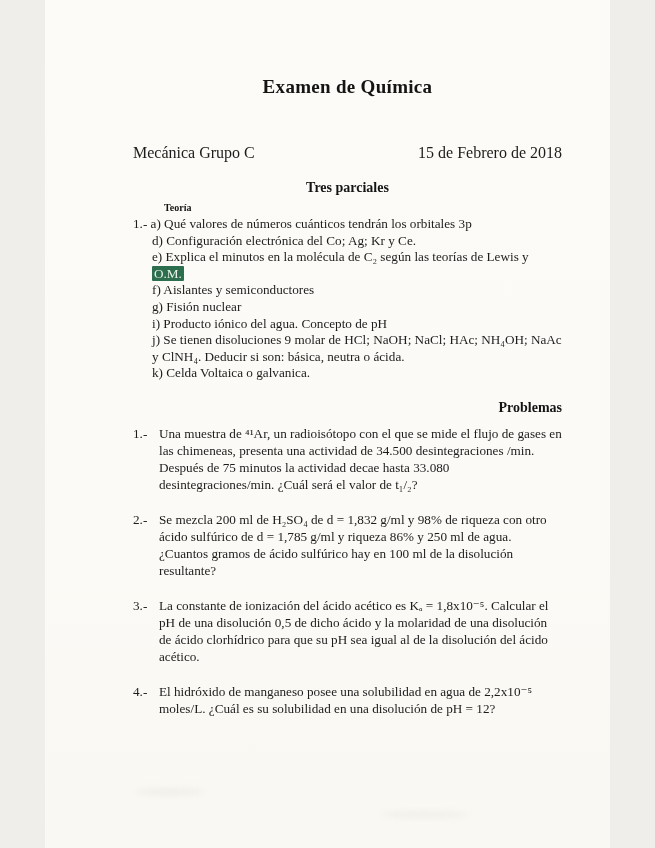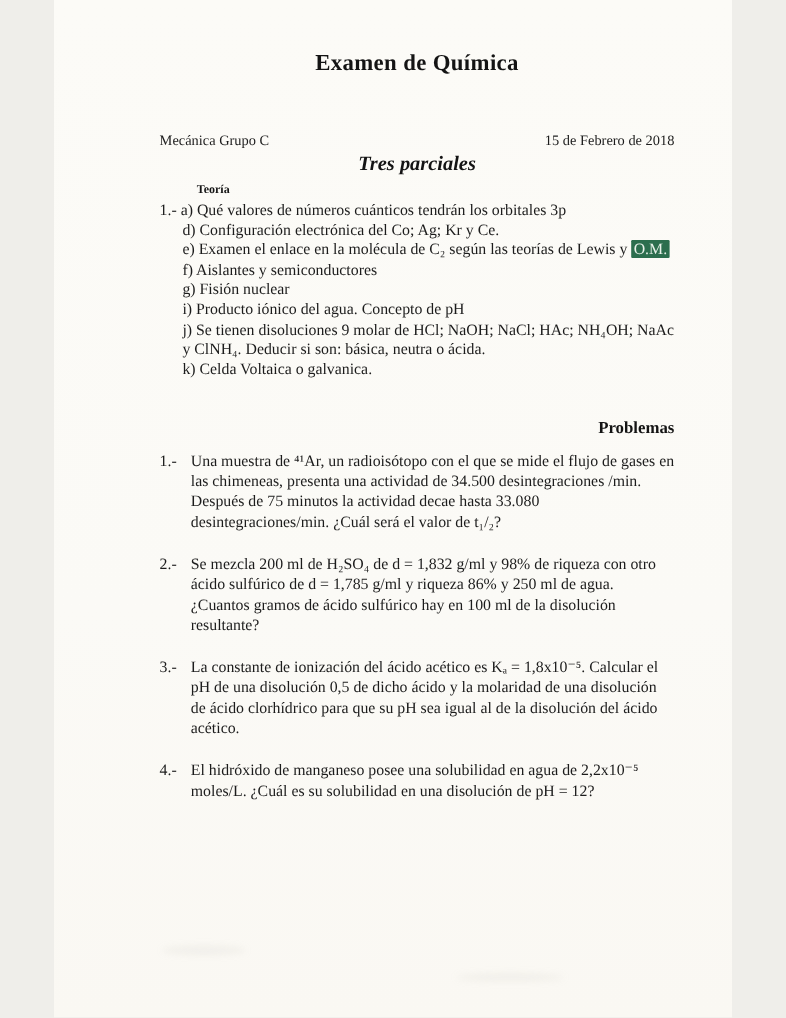--- a/index.html
+++ b/index.html
@@ -10,57 +10,56 @@
   .page {
     position: relative;
     width: 565px;
     height: 848px;
     margin: 0 auto;
     background: linear-gradient(180deg, #fcfbf7 0%, #fbfaf6 60%, #faf8f3 100%);
     color: #1c1c1c;
     font-family: "Liberation Serif", "DejaVu Serif", serif;
     font-size: 13.2px;
     box-sizing: border-box;
-    padding: 42px 48px 40px 88px;
+    padding: 76px 48px 40px 88px;
     overflow: hidden;
   }
   .doc-title {
     margin: 0 0 46px 0;
     text-align: center;
     font-size: 19px;
     font-weight: 700;
     letter-spacing: 0.3px;
     color: #141414;
   }
   .meta-row {
     display: flex;
     justify-content: space-between;
     align-items: baseline;
-    font-size: 12px;
-    margin-bottom: 2px;
+    font-size: 16px;
+    margin-bottom: 18px;
     gap: 20px;
   }
   .subtitle {
     margin: 1px 0 6px 0;
     text-align: center;
-    font-size: 17px;
+    font-size: 14px;
     font-weight: 700;
     color: #141414;
-    font-style: italic;
   }
   .section-heading {
     margin: 0 0 3px 31px;
     font-size: 10px;
     font-weight: 700;
     color: #141414;
   }
   .theory-list {
     padding-left: 19px;
     line-height: 16.6px;
-    margin-bottom: 34px;
+    margin-bottom: 18px;
   }
   .titem {
     margin: 0;
   }
   .titem-first {
     margin-left: -19px;
   }
   .hl {
     background: var(--hl-color, #2c6e4e);
     color: #e9f2ea;
@@ -108,21 +107,21 @@
     <span>15 de Febrero de 2018</span>
   </div>
 
   <h2 class="subtitle">Tres parciales</h2>
 
   <section>
     <h3 class="section-heading">Teoría</h3>
     <div class="theory-list">
       <div class="titem titem-first"><span>1.- a) Qué valores de números cuánticos tendrán los orbitales 3p</span></div>
       <div class="titem"><span>d) Configuración electrónica del Co; Ag; Kr y Ce.</span></div>
-      <div class="titem"><span>e) Examen el enlace en la molécula de C₂ según las teorías de Lewis y </span><span class="hl">O.M.</span></div>
+      <div class="titem"><span>e) Explica el minutos en la molécula de C₂ según las teorías de Lewis y </span><span class="hl">O.M.</span></div>
       <div class="titem"><span>f) Aislantes y semiconductores</span></div>
       <div class="titem"><span>g) Fisión nuclear</span></div>
       <div class="titem"><span>i) Producto iónico del agua. Concepto de pH</span></div>
       <div class="titem"><span>j) Se tienen disoluciones 9 molar de HCl; NaOH; NaCl; HAc; NH₄OH; NaAc y ClNH₄. Deducir si son: básica, neutra o ácida.</span></div>
       <div class="titem"><span>k) Celda Voltaica o galvanica.</span></div>
     </div>
   </section>
 
   <section>
     <h3 class="problems-heading">Problemas</h3>

